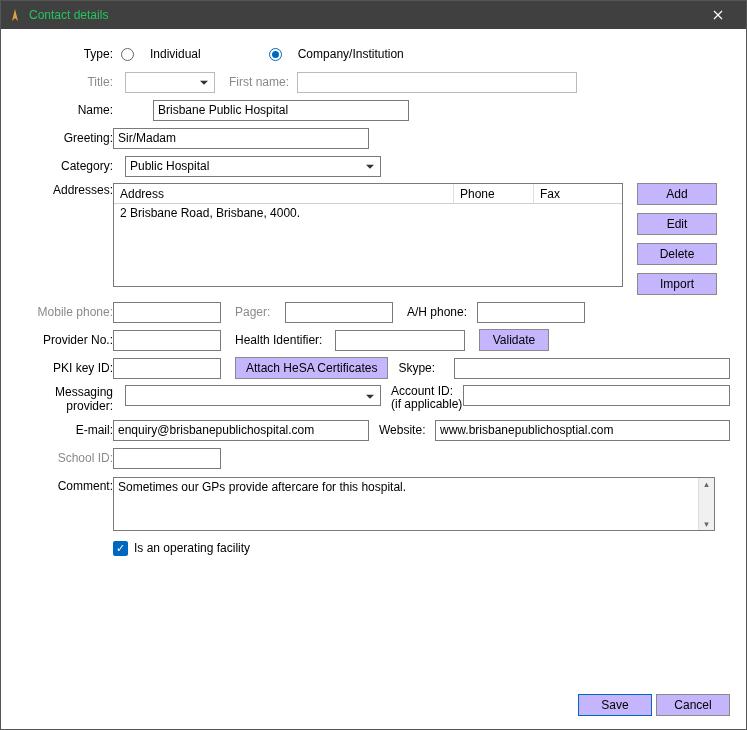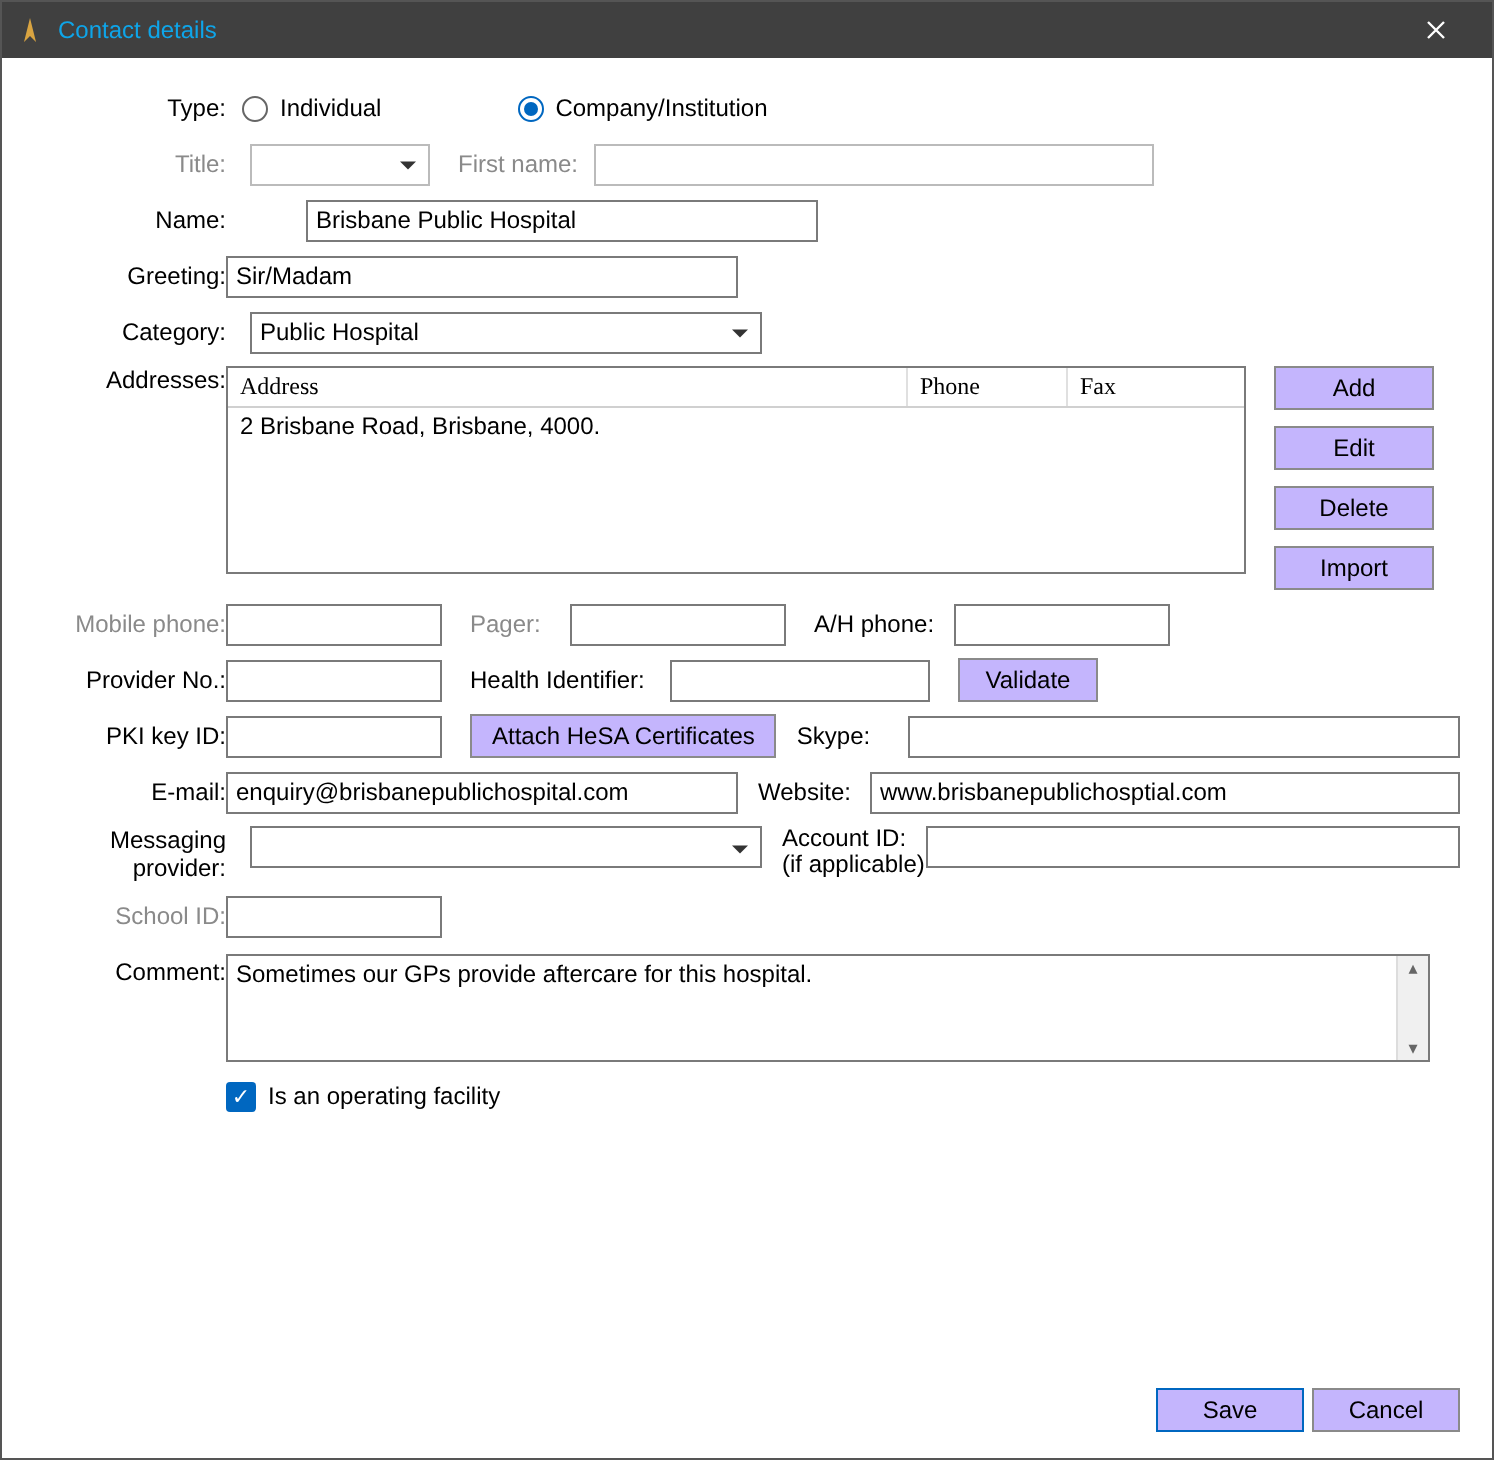--- a/index.html
+++ b/index.html
@@ -9,21 +9,21 @@
     font-size: 12px;
     background: #fff;
     color: #000;
     width: 747px;
     height: 730px;
     overflow: hidden;
     border: 1px solid #555;
   }
   .titlebar {
     background: #404040;
-    color: #0ea5e9;
+    color: #22c55e;
     height: 28px;
     display: flex;
     align-items: center;
     padding: 0 8px 0 6px;
     font-size: 12px;
     justify-content: space-between;
   }
   .titlebar .app-icon {
     width: 16px; height: 16px;
     margin-right: 6px;
@@ -74,21 +74,21 @@
     width: 0; height: 0;
     border-left: 4px solid transparent;
     border-right: 4px solid transparent;
     border-top: 4px solid #333;
     transform: translateY(-30%);
   }
   .radio-group { display: flex; gap: 28px; align-items: center; margin-left: 8px; }
   .radio {
     display: inline-flex;
     align-items: center;
-    gap: 6px;
+    gap: 16px;
   }
   .radio .r {
     width: 13px; height: 13px;
     border: 1px solid #666;
     border-radius: 50%;
     display: inline-flex;
     align-items: center;
     justify-content: center;
     position: relative;
   }
@@ -109,21 +109,20 @@
     height: 104px;
     font-size: 12px;
     background: #fff;
   }
   .addr-header {
     display: flex;
     background: #fff;
     border-bottom: 1px solid #d0d0d0;
     height: 20px;
     align-items: center;
-    font-family: Liberation Serif, serif;
   }
   .addr-header div { border-right: 1px solid #e0e0e0; height: 100%; display:flex; align-items:center; padding-left:6px; }
   .addr-header .c1 { width: 340px; }
   .addr-header .c2 { width: 80px; }
   .addr-header .c3 { flex:1; border-right:none;}
   .addr-row { padding: 2px 6px; }
   .btn-col {
     display: flex;
     flex-direction: column;
     gap: 8px;
@@ -271,32 +270,32 @@
   </div>
 
   <div class="row">
     <span class="lbl">PKI key ID:</span>
     <input type="text" class="small-input" style="">
     <button class="win" style="margin-left:14px;min-width:130px">Attach HeSA Certificates</button>
     <span style="width:56px;margin-left:10px">Skype:</span>
     <input type="text" style="flex: 1 1 0%;">
   </div>
 
-  <div class="row">
-    <span class="lbl">E-mail:</span>
-    <input type="text" style="width: 256px;" value="enquiry@brisbanepublichospital.com">
-    <span style="width:56px;margin-left:10px">Website:</span>
-    <input type="text" style="flex: 1 1 0%;" value="www.brisbanepublichosptial.com">
-  </div>
-
   <div class="row" style="align-items:flex-start">
     <span class="lbl" style="line-height:14px">Messaging provider:</span>
     <span class="select-like" style="width:256px"></span>
     <span style="width:72px;margin-left:10px;line-height:13px">Account ID: (if applicable)</span>
     <input type="text" style="flex: 1 1 0%;">
+  </div>
+
+  <div class="row">
+    <span class="lbl">E-mail:</span>
+    <input type="text" style="width: 256px;" value="enquiry@brisbanepublichospital.com">
+    <span style="width:56px;margin-left:10px">Website:</span>
+    <input type="text" style="flex: 1 1 0%;" value="www.brisbanepublichosptial.com">
   </div>
 
   <div class="row">
     <span class="lbl disabled-lbl">School ID:</span>
     <input type="text" class="small-input" style="">
   </div>
 
   <div class="row" style="align-items:flex-start;margin-top:8px">
     <span class="lbl" style="margin-top:2px">Comment:</span>
     <div class="comment-box">

